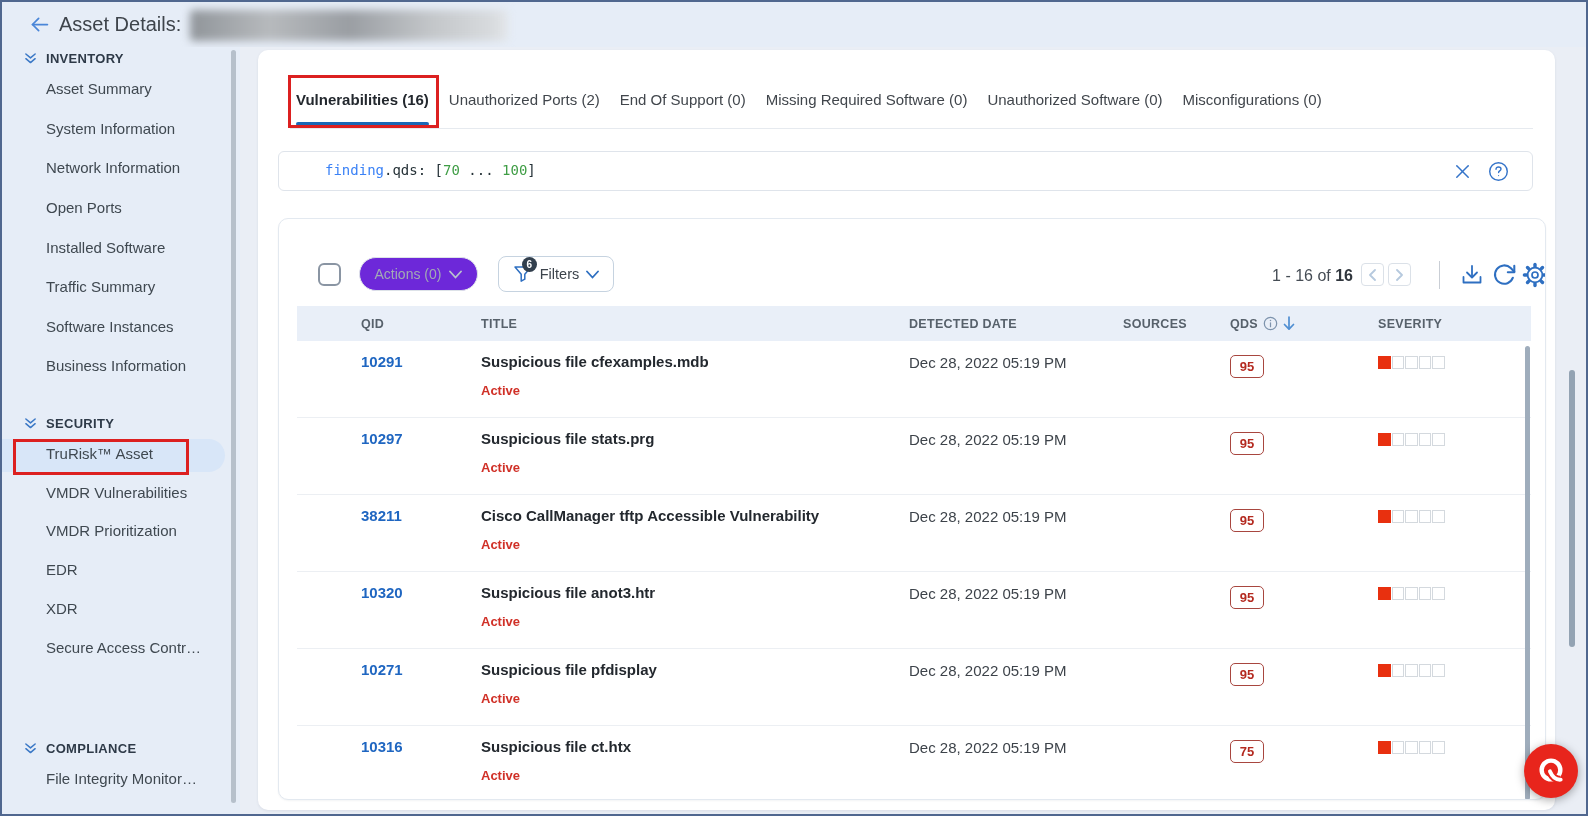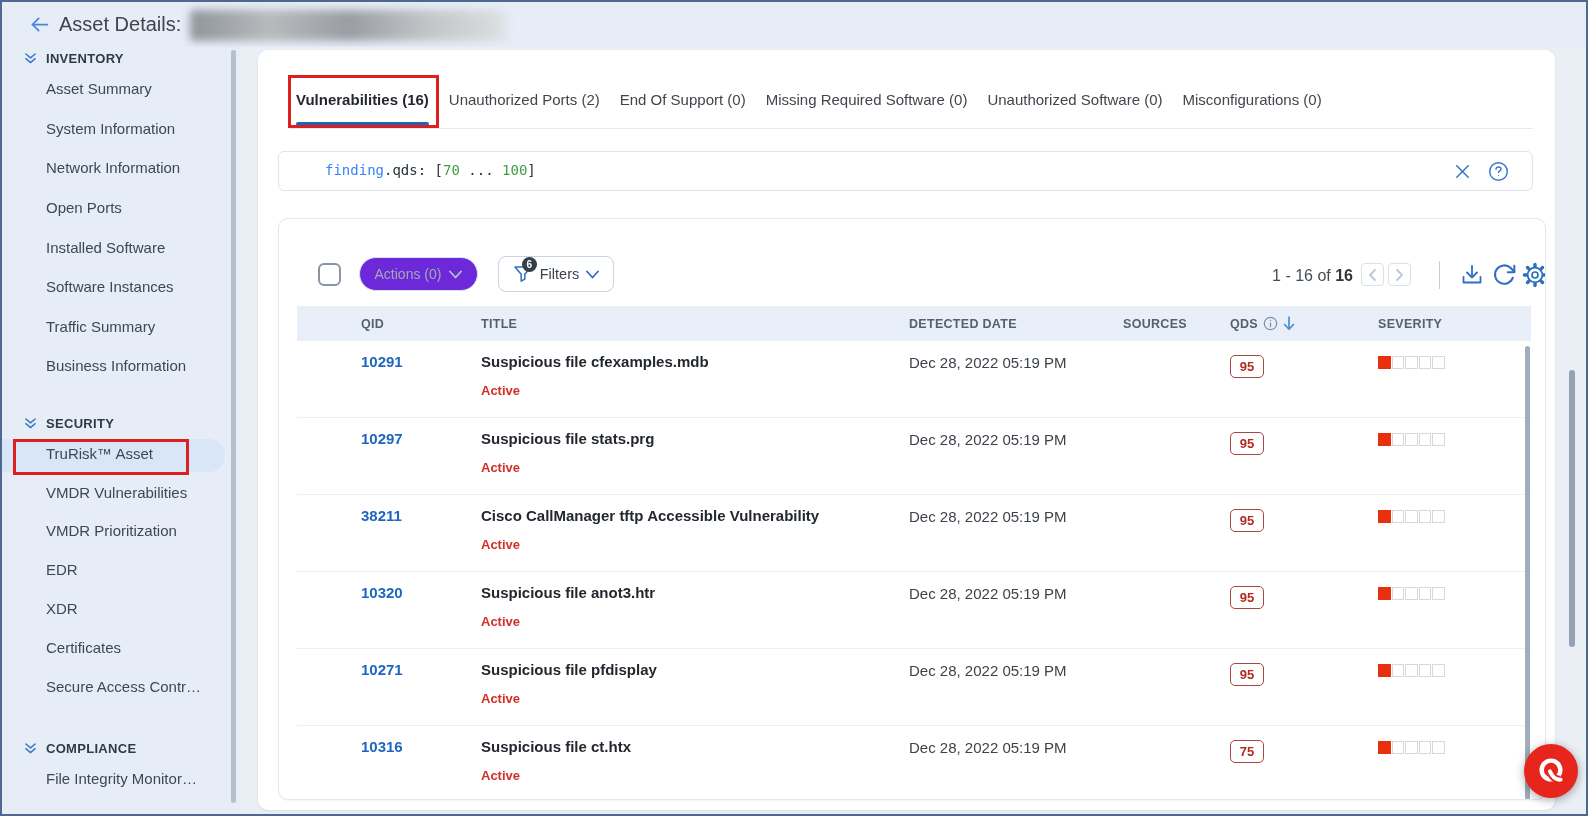--- a/index.html
+++ b/index.html
@@ -109,24 +109,24 @@
           <div class="side-item" style="height: 39.6px;">
             <span class="side-item-label">Network Information</span>
           </div>
           <div class="side-item" style="height: 39.6px;">
             <span class="side-item-label">Open Ports</span>
           </div>
           <div class="side-item" style="height: 39.6px;">
             <span class="side-item-label">Installed Software</span>
           </div>
           <div class="side-item" style="height: 39.6px;">
+            <span class="side-item-label">Traffic Summary</span>
+          </div>
+          <div class="side-item" style="height: 39.6px;">
             <span class="side-item-label">Software Instances</span>
-          </div>
-          <div class="side-item" style="height: 39.6px;">
-            <span class="side-item-label">Traffic Summary</span>
           </div>
           <div class="side-item" style="height: 39.6px;">
             <span class="side-item-label">Business Information</span>
           </div>
         </div>
   </div>
       <div class="side-section" style="top: 365px;">
     <div class="side-header">
       <svg width="13" height="13" viewBox="0 0 14 14" fill="none" stroke="#3b78c6" stroke-width="1.6" stroke-linecap="round" stroke-linejoin="round">
             <polyline points="2,2.2 7,6.4 12,2.2"></polyline>
@@ -143,23 +143,20 @@
             <span class="side-item-label">VMDR Vulnerabilities</span>
           </div>
           <div class="side-item" style="height: 38.8px;">
             <span class="side-item-label">VMDR Prioritization</span>
           </div>
           <div class="side-item" style="height: 38.8px;">
             <span class="side-item-label">EDR</span>
           </div>
           <div class="side-item" style="height: 38.8px;">
             <span class="side-item-label">XDR</span>
-          </div>
-          <div class="side-item" style="height: 38.8px;">
-            <span class="side-item-label">Certificates</span>
           </div>
           <div class="side-item" style="height: 38.8px;">
             <span class="side-item-label">Secure Access Contr…</span>
           </div>
         </div>
   </div>
       <div class="side-section" style="top: 690px;">
     <div class="side-header">
       <svg width="13" height="13" viewBox="0 0 14 14" fill="none" stroke="#3b78c6" stroke-width="1.6" stroke-linecap="round" stroke-linejoin="round">
             <polyline points="2,2.2 7,6.4 12,2.2"></polyline>

